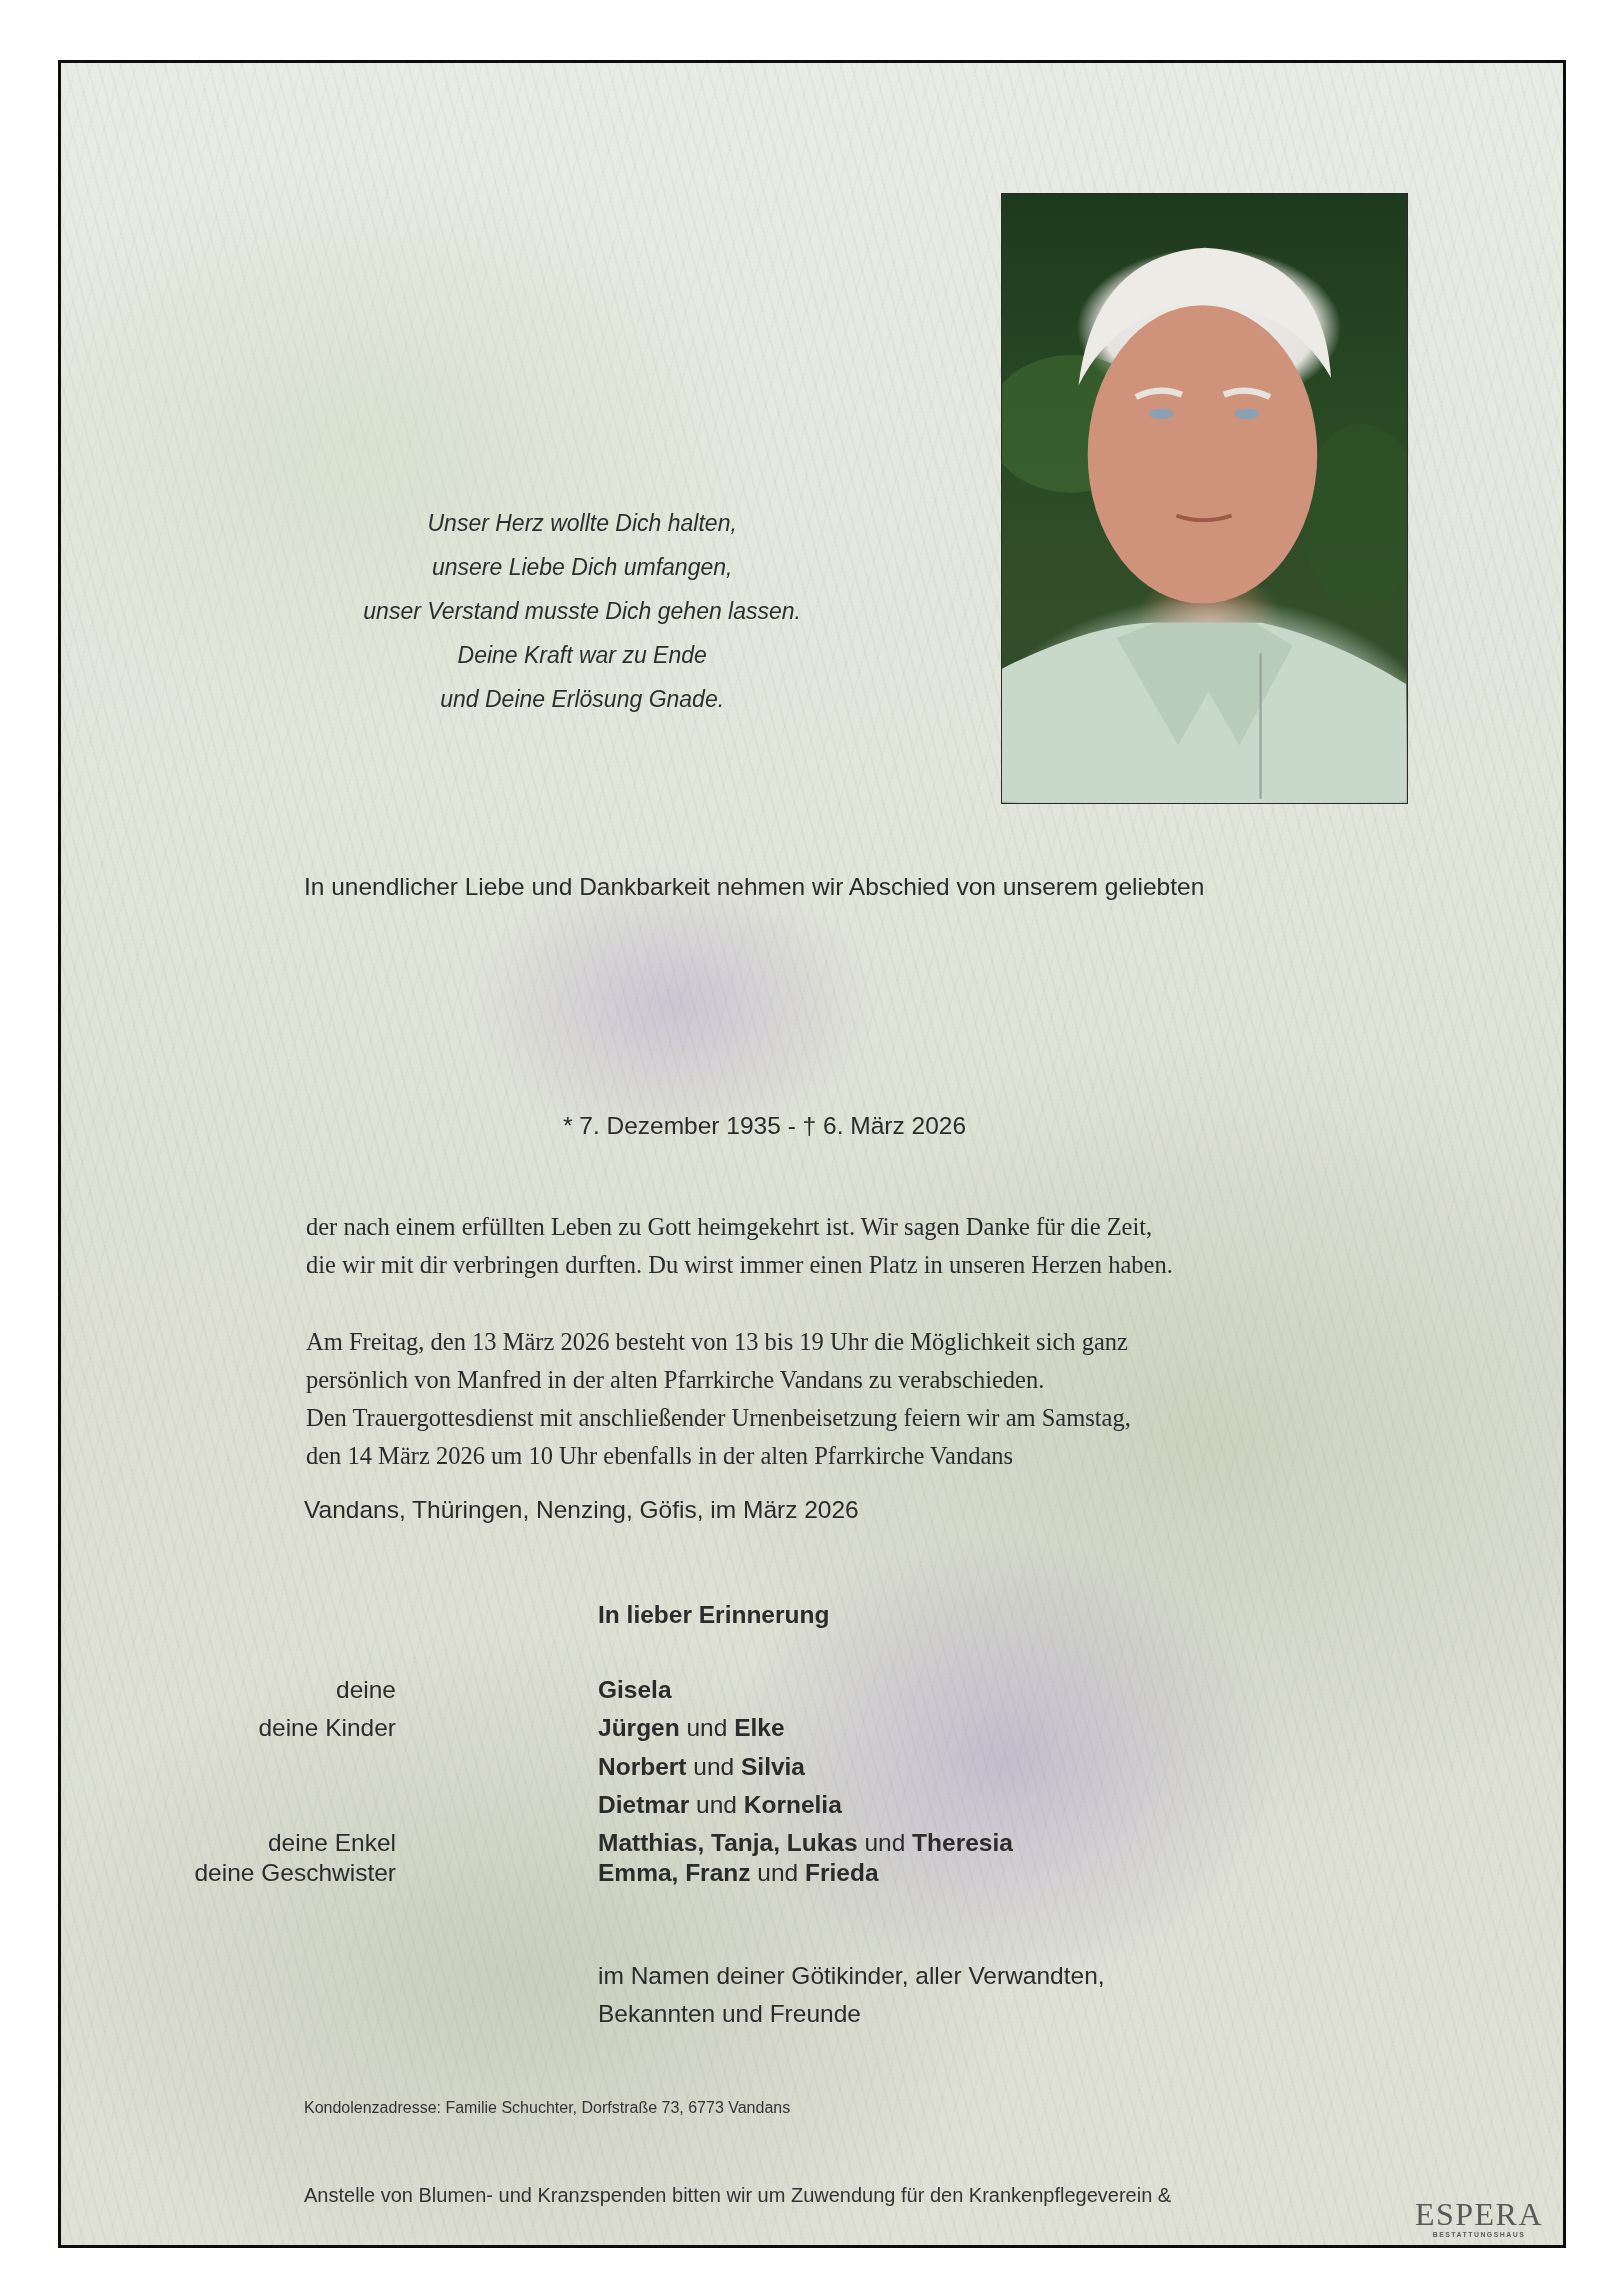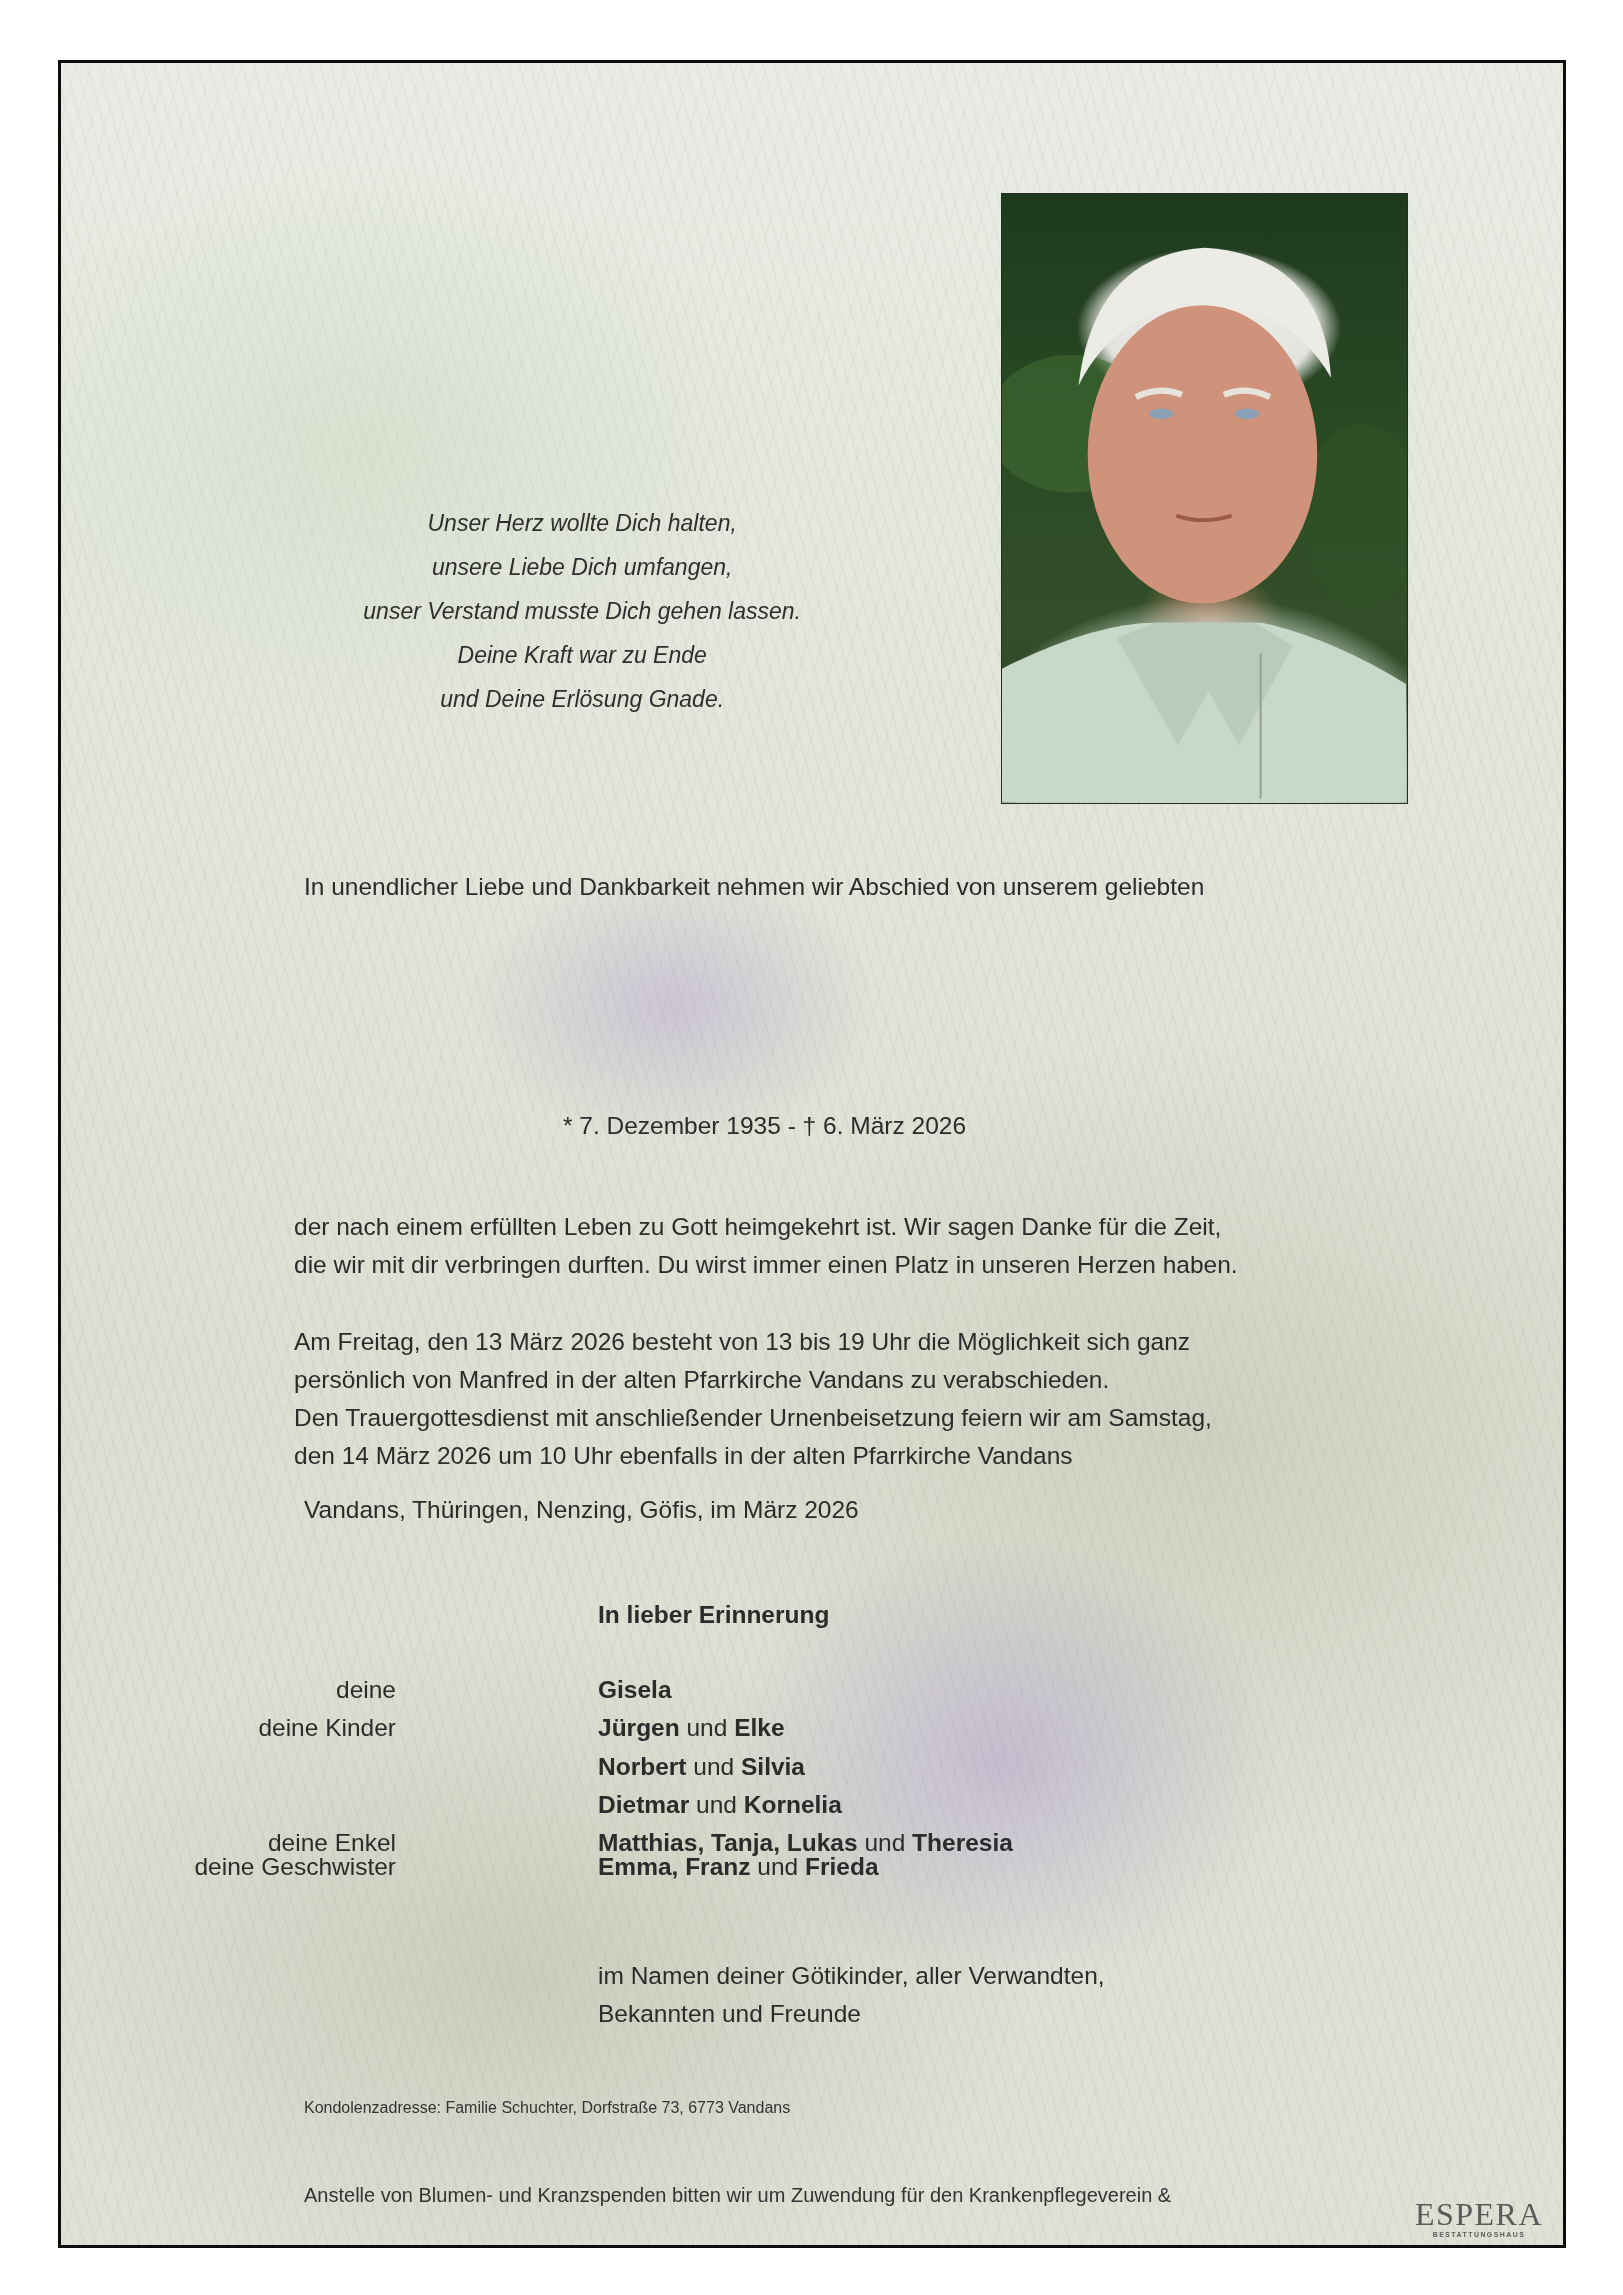--- a/index.html
+++ b/index.html
@@ -32,21 +32,21 @@
       background:
         radial-gradient(ellipse 138px 161px at 203px 276px, #d59a80 0%, #c98a70 55%, rgba(201,138,112,0) 72%),
         radial-gradient(ellipse 176px 107px at 207px 134px, #f1f0ec 0%, #e3e2de 60%, rgba(227,226,222,0) 75%),
         radial-gradient(ellipse 321px 230px at 207px 582px, #cfdccf 0%, #bfcfc0 60%, rgba(191,207,192,0) 78%),
         radial-gradient(ellipse 92px 69px at 207px 429px, #c98a70 0%, rgba(201,138,112,0) 80%),
         linear-gradient(180deg, #1e3a1e 0%, #2a4a24 40%, #334f2a 70%, #2b4424 100%);
     }
     .intro { left:243px; top:810px; font-size:24.5px; color:#2b2b2b; white-space:nowrap; }
     .name { left:0; width:1502px; top:932px; text-align:center; font-size:80px; color:#232323; letter-spacing:0.8px; white-space:nowrap; }
     .dates { left:0; width:1407px; top:1049px; text-align:center; font-size:24.5px; color:#2b2b2b; white-space:nowrap; }
-    .para { left:233px; font-size:24.5px; line-height:38px; color:#2b2b2b; white-space:nowrap; }
+    .para { left:245px; font-size:24.5px; line-height:38px; color:#2b2b2b; white-space:nowrap;font-family:Liberation Serif, serif; }
     .p1 { top:1145px; }
     .p2 { top:1260px; }
     .place { left:243px; top:1433px; font-size:24.5px; color:#2b2b2b; white-space:nowrap; }
     .family { left:0; top:1538px; width:1502px; font-size:24.5px; color:#2b2b2b; }
     .fam-head { position:absolute; left:537px; top:0; font-weight:bold; white-space:nowrap; }
     .fam-row { position:absolute; left:0; width:1322px; height:38px; }
     .fam-label { position:absolute; right:987px; white-space:nowrap; text-align:right; }
     .fam-names { position:absolute; left:537px; white-space:nowrap; }
     .fam-names b { font-weight:bold; }
     .closing { left:537px; top:1894px; font-size:24.5px; line-height:38px; color:#2b2b2b; white-space:nowrap; }
@@ -120,21 +120,21 @@
           <span class="fam-names"><b>Norbert</b><span> und </span><b>Silvia</b></span>
         </div>
         <div class="fam-row" style="top: 190px;">
           <span class="fam-label"></span>
           <span class="fam-names"><b>Dietmar</b><span> und </span><b>Kornelia</b></span>
         </div>
         <div class="fam-row" style="top: 228px;">
           <span class="fam-label">deine Enkel</span>
           <span class="fam-names"><b>Matthias, Tanja, Lukas</b><span> und </span><b>Theresia</b></span>
         </div>
-        <div class="fam-row" style="top: 252px;">
+        <div class="fam-row" style="top: 258px;">
           <span class="fam-label">deine Geschwister</span>
           <span class="fam-names"><b>Emma, Franz</b><span> und </span><b>Frieda</b></span>
         </div>
       </div>
   </div>
 
   <div class="abs closing">
     <div>im Namen deiner Götikinder, aller Verwandten,</div>
     <div>Bekannten und Freunde</div>
   </div>

